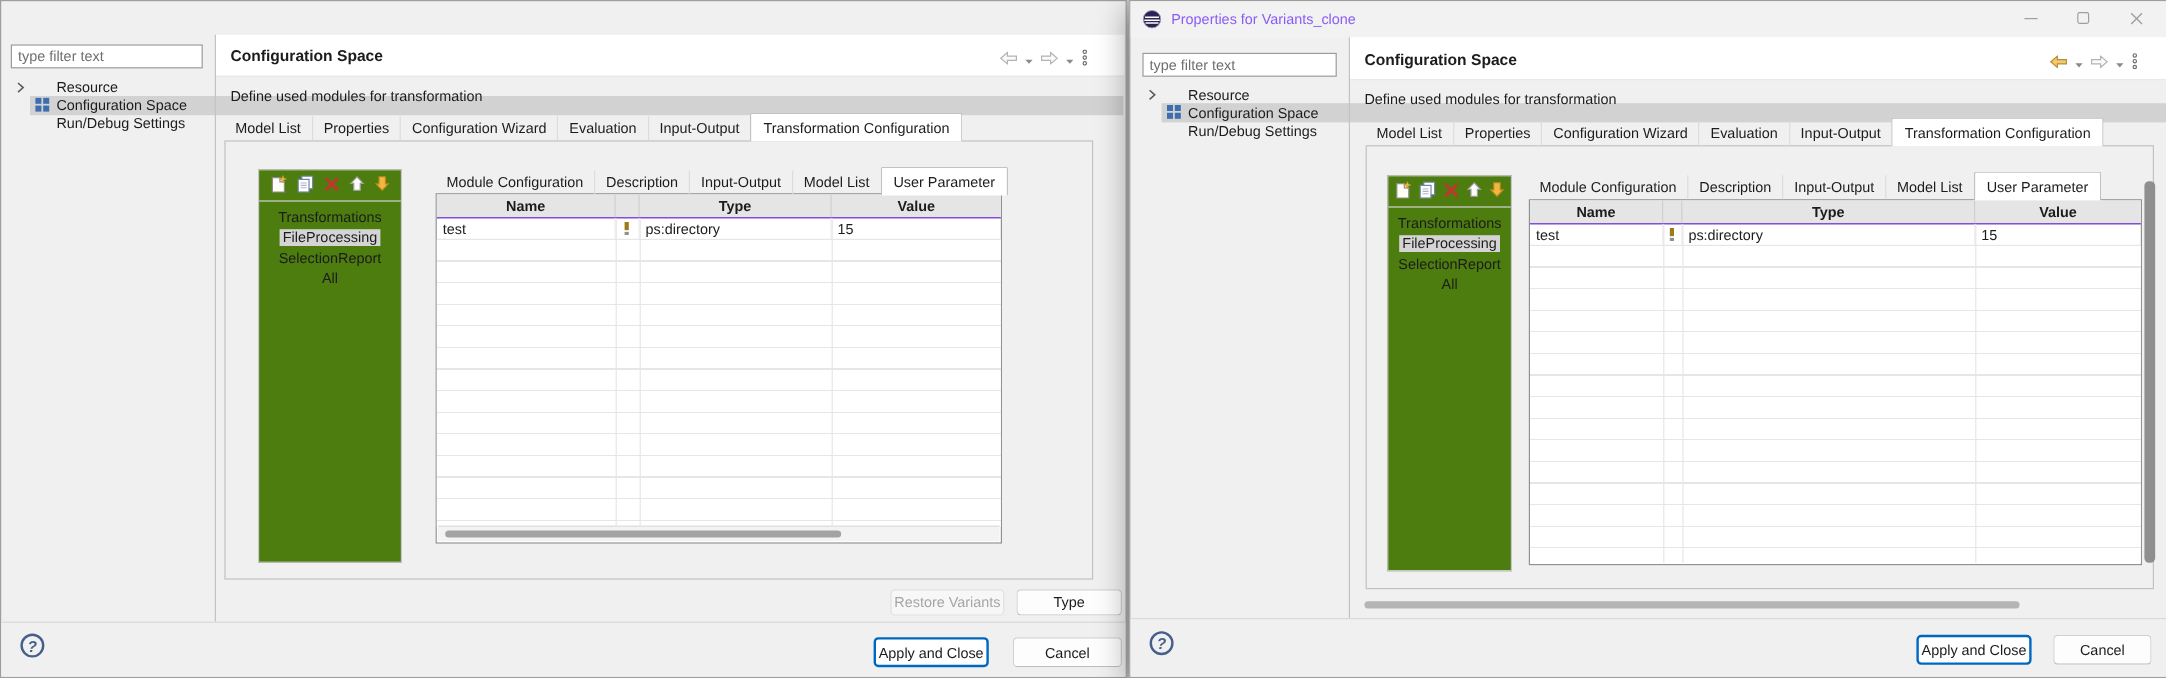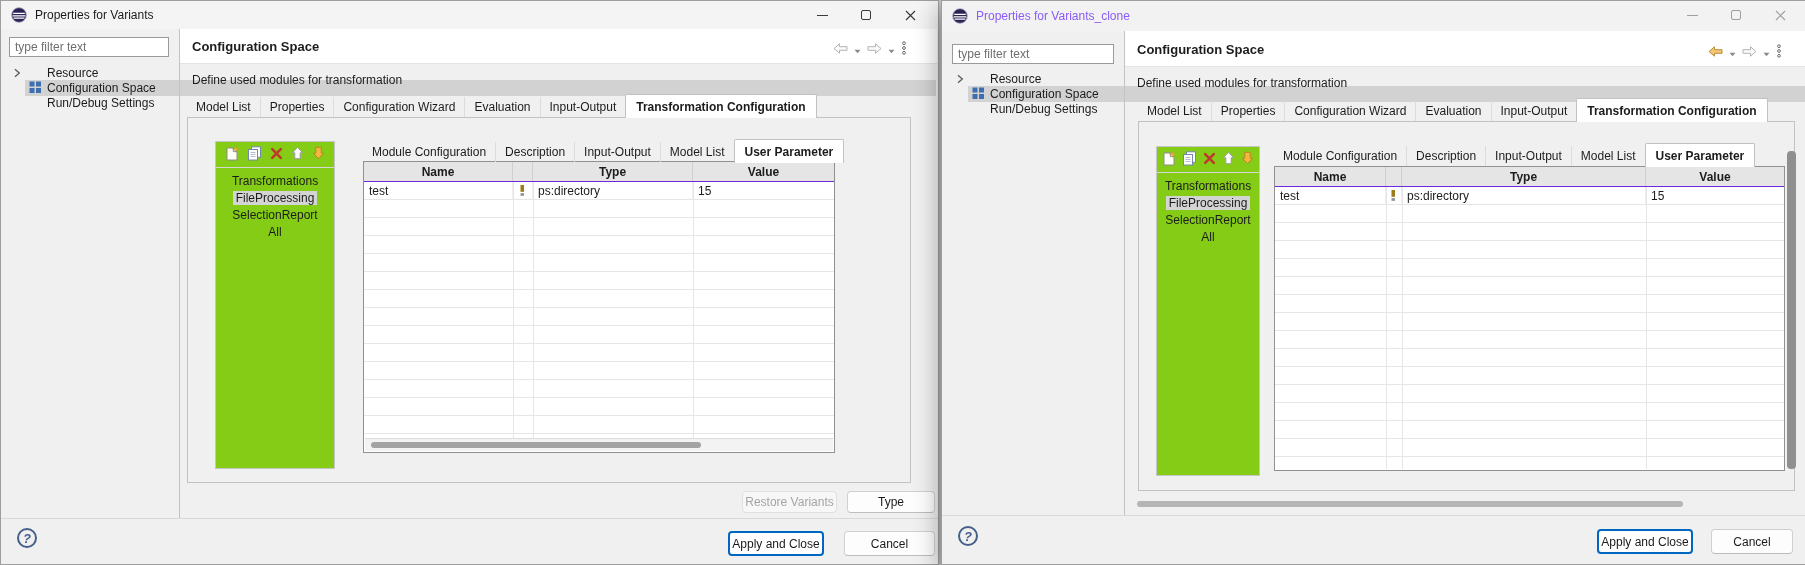--- a/index.html
+++ b/index.html
@@ -45,25 +45,25 @@
   .navicons{position:absolute;display:flex;align-items:center;gap:6px}
   
   .tabbar{position:absolute;display:flex;align-items:flex-end;z-index:3}
   .tab{
     height:20px;display:flex;align-items:center;padding:0 9px;white-space:nowrap;
     border-left:1px solid #dcdcdc;color:#1c1c1c;
   }
   .tab:first-child{border-left:none}
   .tab.sel{
     height:23px;background:#fff;border:1px solid #c2c2c2;border-bottom:none;
-    margin-bottom:-1px;padding:0 10px;border-radius:2px 2px 0 0;z-index:4;font-weight:bold;
+    margin-bottom:-1px;padding:0 10px;border-radius:2px 2px 0 0;z-index:4;
   }
   .panel{position:absolute;background:#f0f0f0;border:1px solid #c2c2c2;box-sizing:border-box;z-index:1}
   
-  .groupbox{position:absolute;background:#84cc16;border:1px solid #c6c6c6;box-sizing:border-box;z-index:2}
+  .groupbox{position:absolute;background:#4d7c0f;border:1px solid #c6c6c6;box-sizing:border-box;z-index:2}
   .gtoolbar{height:25px;display:flex;align-items:center;justify-content:center;gap:8px;border-bottom:1px solid #d6d6d6}
   .titem{height:17px;display:flex;align-items:center;justify-content:center}
   .titem span{padding:0 3px;white-space:nowrap}
   .titem.sel span{background:#d4d4d4}
   
   .ptable{position:absolute;background:#fff;border:1px solid #919191;box-sizing:border-box;z-index:2}
   .thead{display:grid;height:20px;background:#e5e5e5;border-bottom:1px solid #6d28d9;box-sizing:border-box}
   .th{display:flex;align-items:center;justify-content:center;font-weight:700;border-right:1px solid #cfcfcf;box-sizing:border-box}
   .th:last-child{border-right:none}
   .trow{display:grid;height:18px;border-bottom:1px solid #e6e6e6;box-sizing:border-box}
@@ -91,42 +91,20 @@
     position:absolute;width:20px;height:20px;border:2px solid #44608a;border-radius:50%;
     display:flex;align-items:center;justify-content:center;color:#44608a;
     font-size:13px;font-weight:700;box-sizing:border-box;font-style:italic;
   }
 </style>
 </head>
 <body>
 
 <div class="window" style="left:0;width:939px">
 
-  <div class="titlebar">
-    <span class="app-icon">
-      <svg width="16" height="16" viewBox="0 0 16 16">
-        <circle cx="8" cy="8" r="7.3" fill="#2c2255" stroke="#9a97b5" stroke-width="0.8"></circle>
-        <path d="M2.2 6.4h11.6M1.6 8.8h12.8M2.6 11.2h10.8" stroke="#fff" stroke-width="1.3"></path>
-      </svg>
-    </span>
-    <span class="win-title">Properties for Variants</span>
-    <div class="win-controls">
-      <div class="ctrl">
-          <div class="glyph-min"></div>
-        </div>
-      <div class="ctrl">
-          <div class="glyph-max"></div>
-        </div>
-      <div class="ctrl">
-        <svg width="11" height="11" viewBox="0 0 11 11">
-            <path d="M1 1l9 9M10 1l-9 9" stroke="#3a3a3a" stroke-width="1.2"></path>
-          </svg>
-      </div>
-    </div>
-  </div>
 
   <input class="filter-input" style="left: 8px; top: 36px; width: 160px;" placeholder="type filter text">
   <div class="srow" style="left:24px;top:64px;right:2px;padding-left:22px">
     <span class="tree-chevron abs" style="left:-12px">
       <svg width="8" height="10" viewBox="0 0 8 10">
           <path d="M2 1.2 L6.3 5 L2 8.8" fill="none" stroke="#5a5a5a" stroke-width="1.3"></path>
         </svg>
     </span>
     <span class="slabel">Resource</span>
   </div>

